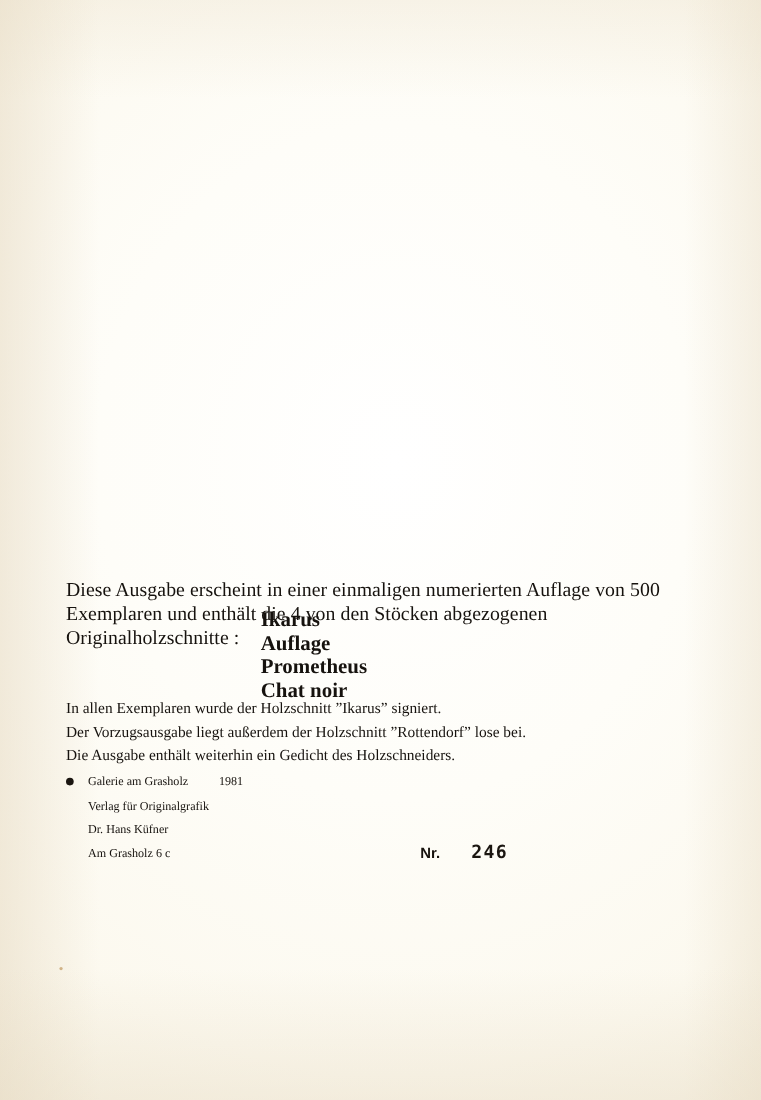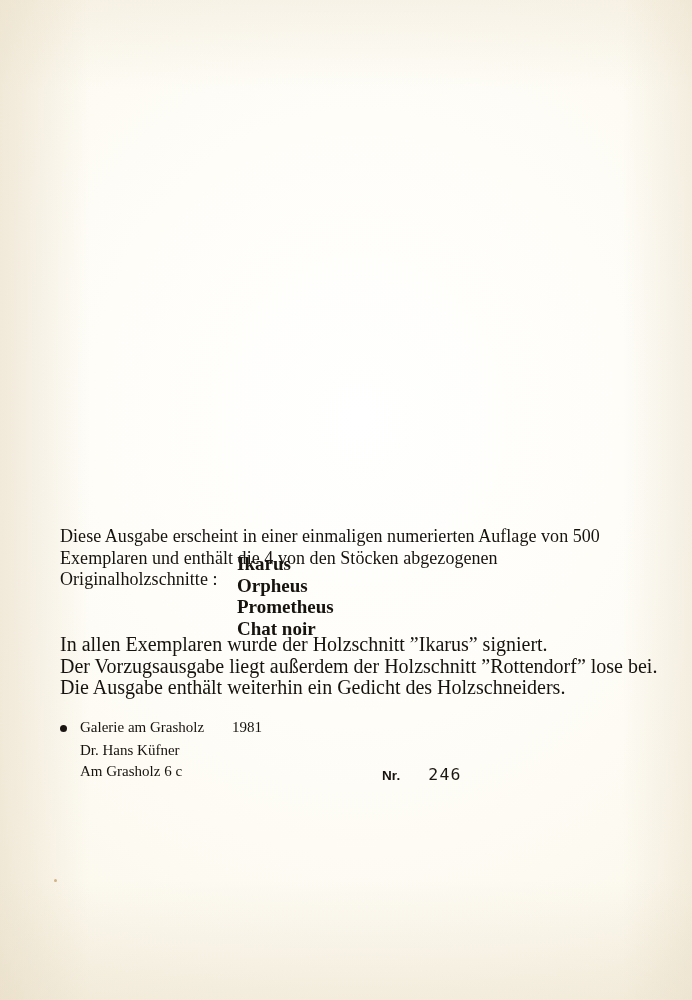--- a/index.html
+++ b/index.html
@@ -97,30 +97,30 @@
   }
   .works-list li {
     white-space: pre;
   }
 
   .conditions {
     position: absolute;
     left: 60px;
     top: 634px;
     width: 580px;
-    font-size: 20px;
+    font-size: 14px;
     line-height: 21.5px;
   }
   .conditions div { white-space: nowrap; }
 
   .imprint {
     position: absolute;
     left: 60px;
-    top: 717px;
-    font-size: 15px;
+    top: 701px;
+    font-size: 11px;
     line-height: 21.5px;
   }
   .imprint-row {
     display: block;
     white-space: pre;
     padding-left: 20px;
   }
   .imprint-row.first {
     padding-left: 0;
     display: flex;
@@ -157,57 +157,59 @@
     font-size: 13.5px;
     letter-spacing: .1px;
     color: #17120d;
   }
   .nr-value {
     font-family: "DejaVu Sans Mono", "Liberation Mono", monospace;
     font-size: 16.5px;
     letter-spacing: 1.2px;
     color: #1b1611;
     margin-left: 28px;
+    font-weight: bold;
   }
 </style>
 </head>
 <body>
 
 <div class="page">
 
   <div class="paper-tone"></div>
   <div class="paper-edge-top"></div>
   <div class="paper-edge-left"></div>
   <div class="paper-edge-right"></div>
   <div class="paper-edge-bottom"></div>
   <div class="foxing-speck"></div>
 
   <div class="content">
 
     <p class="intro">Diese Ausgabe erscheint in einer einmaligen numerierten Auflage von 500 Exemplaren und enthält die 4 von den Stöcken abgezogenen Originalholzschnitte :</p>
 
     <ul class="works-list">
       <li>Ikarus</li>
-      <li>Orpheus</li>
+      <li>Auflage</li>
       <li>Prometheus</li>
       <li>Chat noir</li>
     </ul>
 
     <div class="conditions">
       <div>In allen Exemplaren wurde der Holzschnitt ”Ikarus” signiert.</div>
       <div>Der Vorzugsausgabe liegt außerdem der Holzschnitt ”Rottendorf” lose bei.</div>
       <div>Die Ausgabe enthält weiterhin ein Gedicht des Holzschneiders.</div>
     </div>
 
     <div class="imprint">
       <div class="imprint-row first">
         <span class="copyright-mark"><span class="glyph"></span></span>
         <span>Galerie am Grasholz</span>
         <span class="imprint-year">1981</span>
       </div>
+      <div class="imprint-row">Verlag für Originalgrafik</div>
       <div class="imprint-row">Dr. Hans Küfner</div>
       <div class="imprint-row">Am Grasholz 6 c</div>
     </div>
 
     <div class="number-block">
       <span class="nr-label">Nr.</span>
       <span class="nr-value">246</span>
     </div>
 
   </div>

